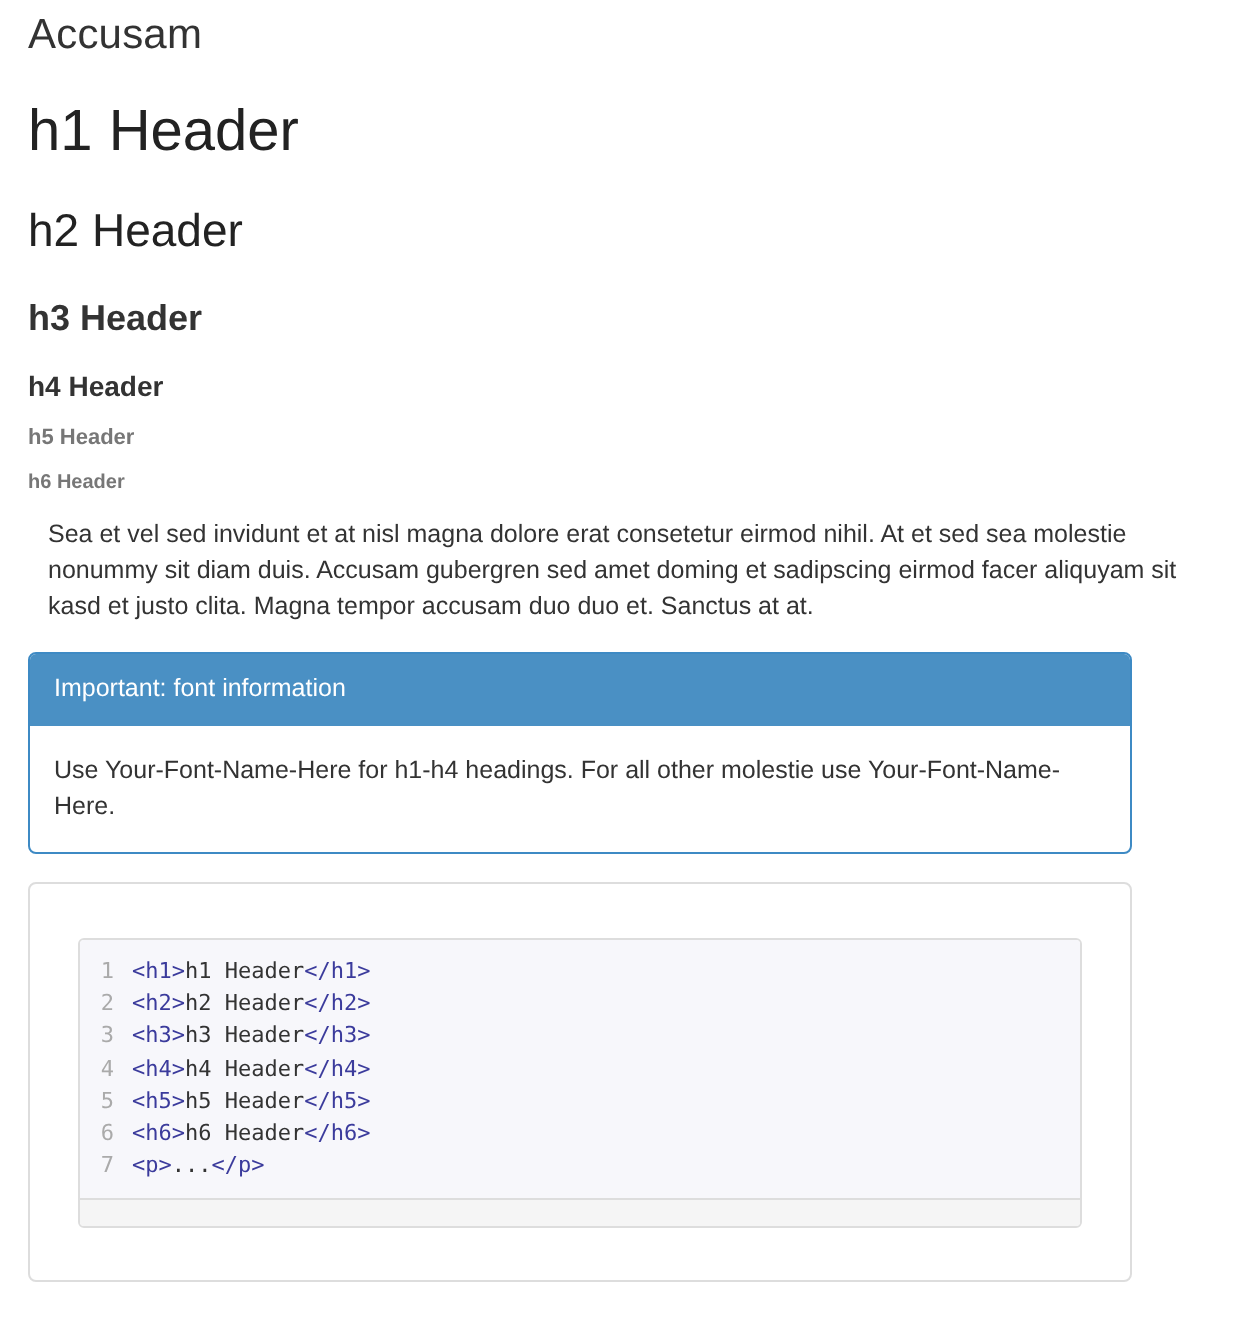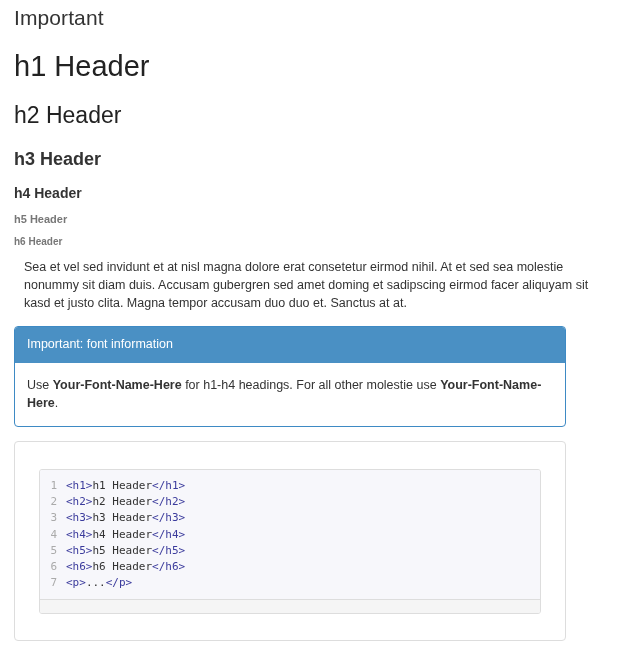--- a/index.html
+++ b/index.html
@@ -119,21 +119,21 @@
     border-bottom-color: #4a90c4;
     color: #ffffff;
   }
   .panel-body {
     box-sizing: border-box;
     padding: 13px 12px 14px 12px;
     font-size: 12.5px;
     line-height: 18px;
     color: #333;
   }
-  .panel-body b { font-weight: bold; }
+  .panel-body b { font-weight: normal; }
 
   
   .gist {
     box-sizing: border-box;
     margin: 15px 12px 14px 12px;
     border: 1px solid #dddddd;
     border-radius: 3px;
     background: #ffffff;
     overflow: hidden;
   }
@@ -173,21 +173,21 @@
     font-size: 11px;
     line-height: 15px;
     color: #888888;
   }
 </style>
 </head>
 <body>
 
 <div class="page">
 
-  <h2 class="sec-title">Important</h2>
+  <h2 class="sec-title">Accusam</h2>
 
   <div class="h1x">h1 Header</div>
   <div class="h2x">h2 Header</div>
   <div class="h3x">h3 Header</div>
   <div class="h4x">h4 Header</div>
   <div class="h5x">h5 Header</div>
   <div class="h6x">h6 Header</div>
 
 
   <p class="para">Sea et vel sed invidunt et at nisl magna dolore erat consetetur eirmod nihil. At et sed sea molestie nonummy sit diam duis. Accusam gubergren sed amet doming et sadipscing eirmod facer aliquyam sit kasd et justo clita. Magna tempor accusam duo duo et. Sanctus at at.</p>

